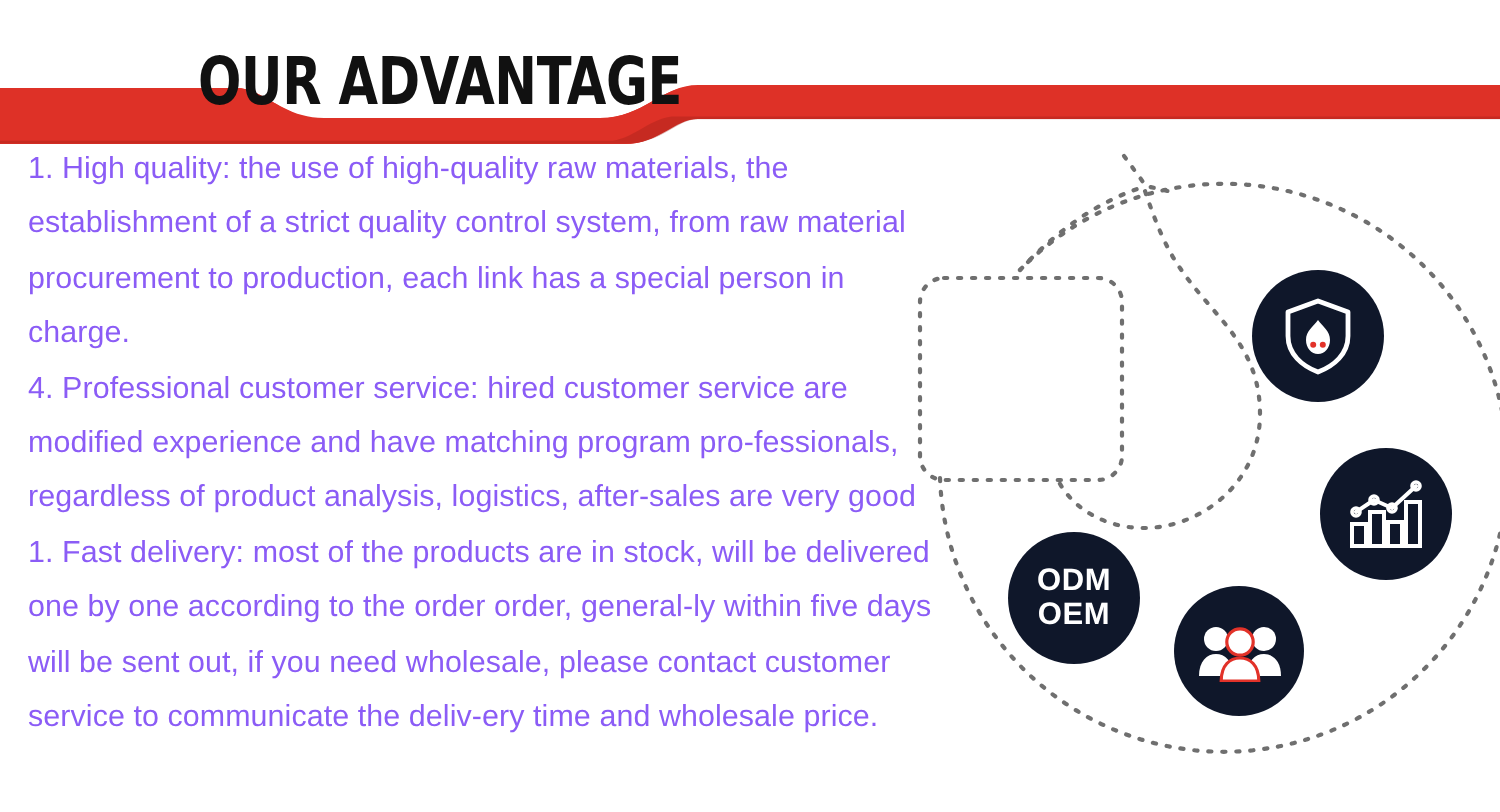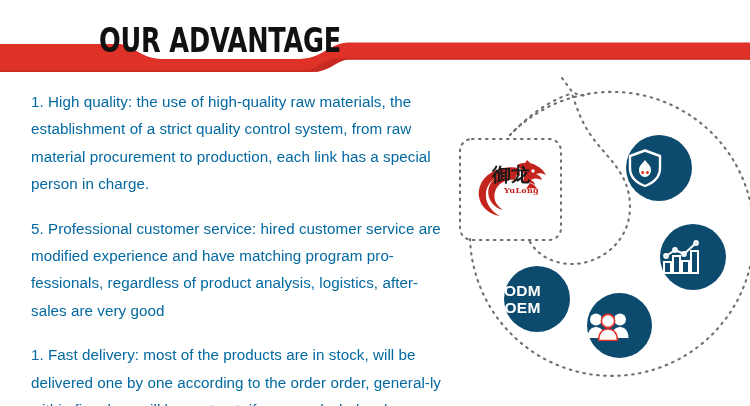--- a/index.html
+++ b/index.html
@@ -51,22 +51,22 @@
   
   #copy {
     position: absolute;
     left: 14px;
     top: 71px;
     width: 452px;
   }
   .para {
     font-size: 15.2px;
     line-height: 27.4px;
-    color: #0369a1;
-    margin: 17px;
+    color: #8b5cf6;
+    margin: 0;
     letter-spacing: 0.05px;
   }
 
   
   #graphic {
     position: absolute;
     left: 450px;
     top: 72px;
     width: 300px;
     height: 334px;
@@ -114,24 +114,24 @@
     font-weight: bold;
     color: #c3241c;
     letter-spacing: 0.3px;
     white-space: nowrap;
   }
 
   
   .badge {
     position: absolute;
     border-radius: 50%;
-    background: #0c4a6e;
+    background: #0f172a;
     display: flex;
     align-items: center;
-    justify-content: flex-start;
+    justify-content: center;
   }
   #badge-odm {
     left: 54px;
     top: 194px;
     width: 66px;
     height: 66px;
   }
   #odm-label {
     color: #ffffff;
     font-family: "Liberation Sans Narrow", "Liberation Sans", sans-serif;
@@ -173,21 +173,21 @@
       <path d="M0,44 L118,44 C132,44 142,60 163,60 L305,60 L305,72 L0,72 Z" fill="#de3127"></path>
       <path d="M300,59 C322,59 331,42.5 349,42.5 L750,42.5 L750,59.5 L349,59.5 C337,59.5 330,72 312,72 L300,72 Z" fill="#de3127"></path>
 
       <path d="M0,70.4 L304,70.4 C316,70.4 324,59.5 336,58.2 L348,58.2 L750,58.2 L750,59.6 L349,59.6 C338,59.6 331,71.8 313,71.8 L0,71.8 Z" fill="#9b1f18" opacity="0.35"></path>
     </svg>
     <div id="banner-title">OUR ADVANTAGE</div>
   </div>
 
   <div id="copy">
     <p class="para">1. High quality: the use of high-quality raw materials, the establishment of a strict quality control system, from raw material procurement to production, each link has a special person in charge.</p>
-    <p class="para">5. Professional customer service: hired customer service are modified experience and have matching program pro-fessionals, regardless of product analysis, logistics, after-sales are very good</p>
+    <p class="para">4. Professional customer service: hired customer service are modified experience and have matching program pro-fessionals, regardless of product analysis, logistics, after-sales are very good</p>
     <p class="para">1. Fast delivery: most of the products are in stock, will be delivered one by one according to the order order, general-ly within five days will be sent out, if you need wholesale, please contact customer service to communicate the deliv-ery time and wholesale price.</p>
   </div>
 
   <div id="graphic">
 
     <svg id="graphic-svg" width="300" height="334" viewBox="0 0 300 334">
       <g fill="none" stroke="#6f6f6f" stroke-width="2.1" stroke-linecap="round" stroke-dasharray="1.6 5.4">
 
         <path d="M20,167 A142,142 0 1 0 60,63"></path>
 
@@ -198,39 +198,20 @@
                  C156,86 180,100 180,135
                  C180,170 150,192 122,192
                  C100,192 84,180 78,166"></path>
 
         <path d="M112,6 L123,21 L136,24"></path>
 
         <path d="M22,67 L99,67 A12,12 0 0 1 111,79 L111,156 A12,12 0 0 1 99,168 L22,168 A12,12 0 0 1 10,156 L10,79 A12,12 0 0 1 22,67 Z"></path>
       </g>
     </svg>
 
-    <div id="logo-box">
-      <svg id="logo-mark" viewBox="0 0 76 62">
-        <g fill="#c3241c">
-
-          <path d="M46,9 C30,6 12,13 7,27 C2,41 12,55 27,57 C18,52 12,44 13,34 C14,23 24,15 37,15 C41,15 44,16 47,17 Z"></path>
-          <path d="M44,14 C31,12 19,18 16,28 C13,38 19,48 30,51 C23,46 20,40 22,33 C24,25 32,20 42,21 Z"></path>
-
-          <path d="M44,6 C50,3 58,3 64,7 C68,9 71,12 73,16 C69,14 66,14 63,15 C66,16 68,18 69,21 C65,19 61,19 58,21 C60,22 62,24 62,26 C58,23 53,22 49,24 C51,20 52,16 50,13 C48,10 46,8 44,6 Z"></path>
-
-          <path d="M54,1 C58,4 60,8 60,12 C57,9 54,7 51,6 Z"></path>
-
-          <path d="M57,24 C60,25 63,27 64,30 C60,29 56,29 53,30 Z"></path>
-        </g>
-
-        <circle cx="60" cy="12" r="1.7" fill="#ffffff"></circle>
-      </svg>
-      <div id="logo-cn">御龙</div>
-      <div id="logo-en">YuLong</div>
-    </div>
 
     <div class="badge" id="badge-odm">
       <div id="odm-label">
         <div>ODM</div>
         <div>OEM</div>
       </div>
     </div>
 
     <div class="badge" id="badge-shield">
       <svg width="38" height="40" viewBox="0 0 38 40">

